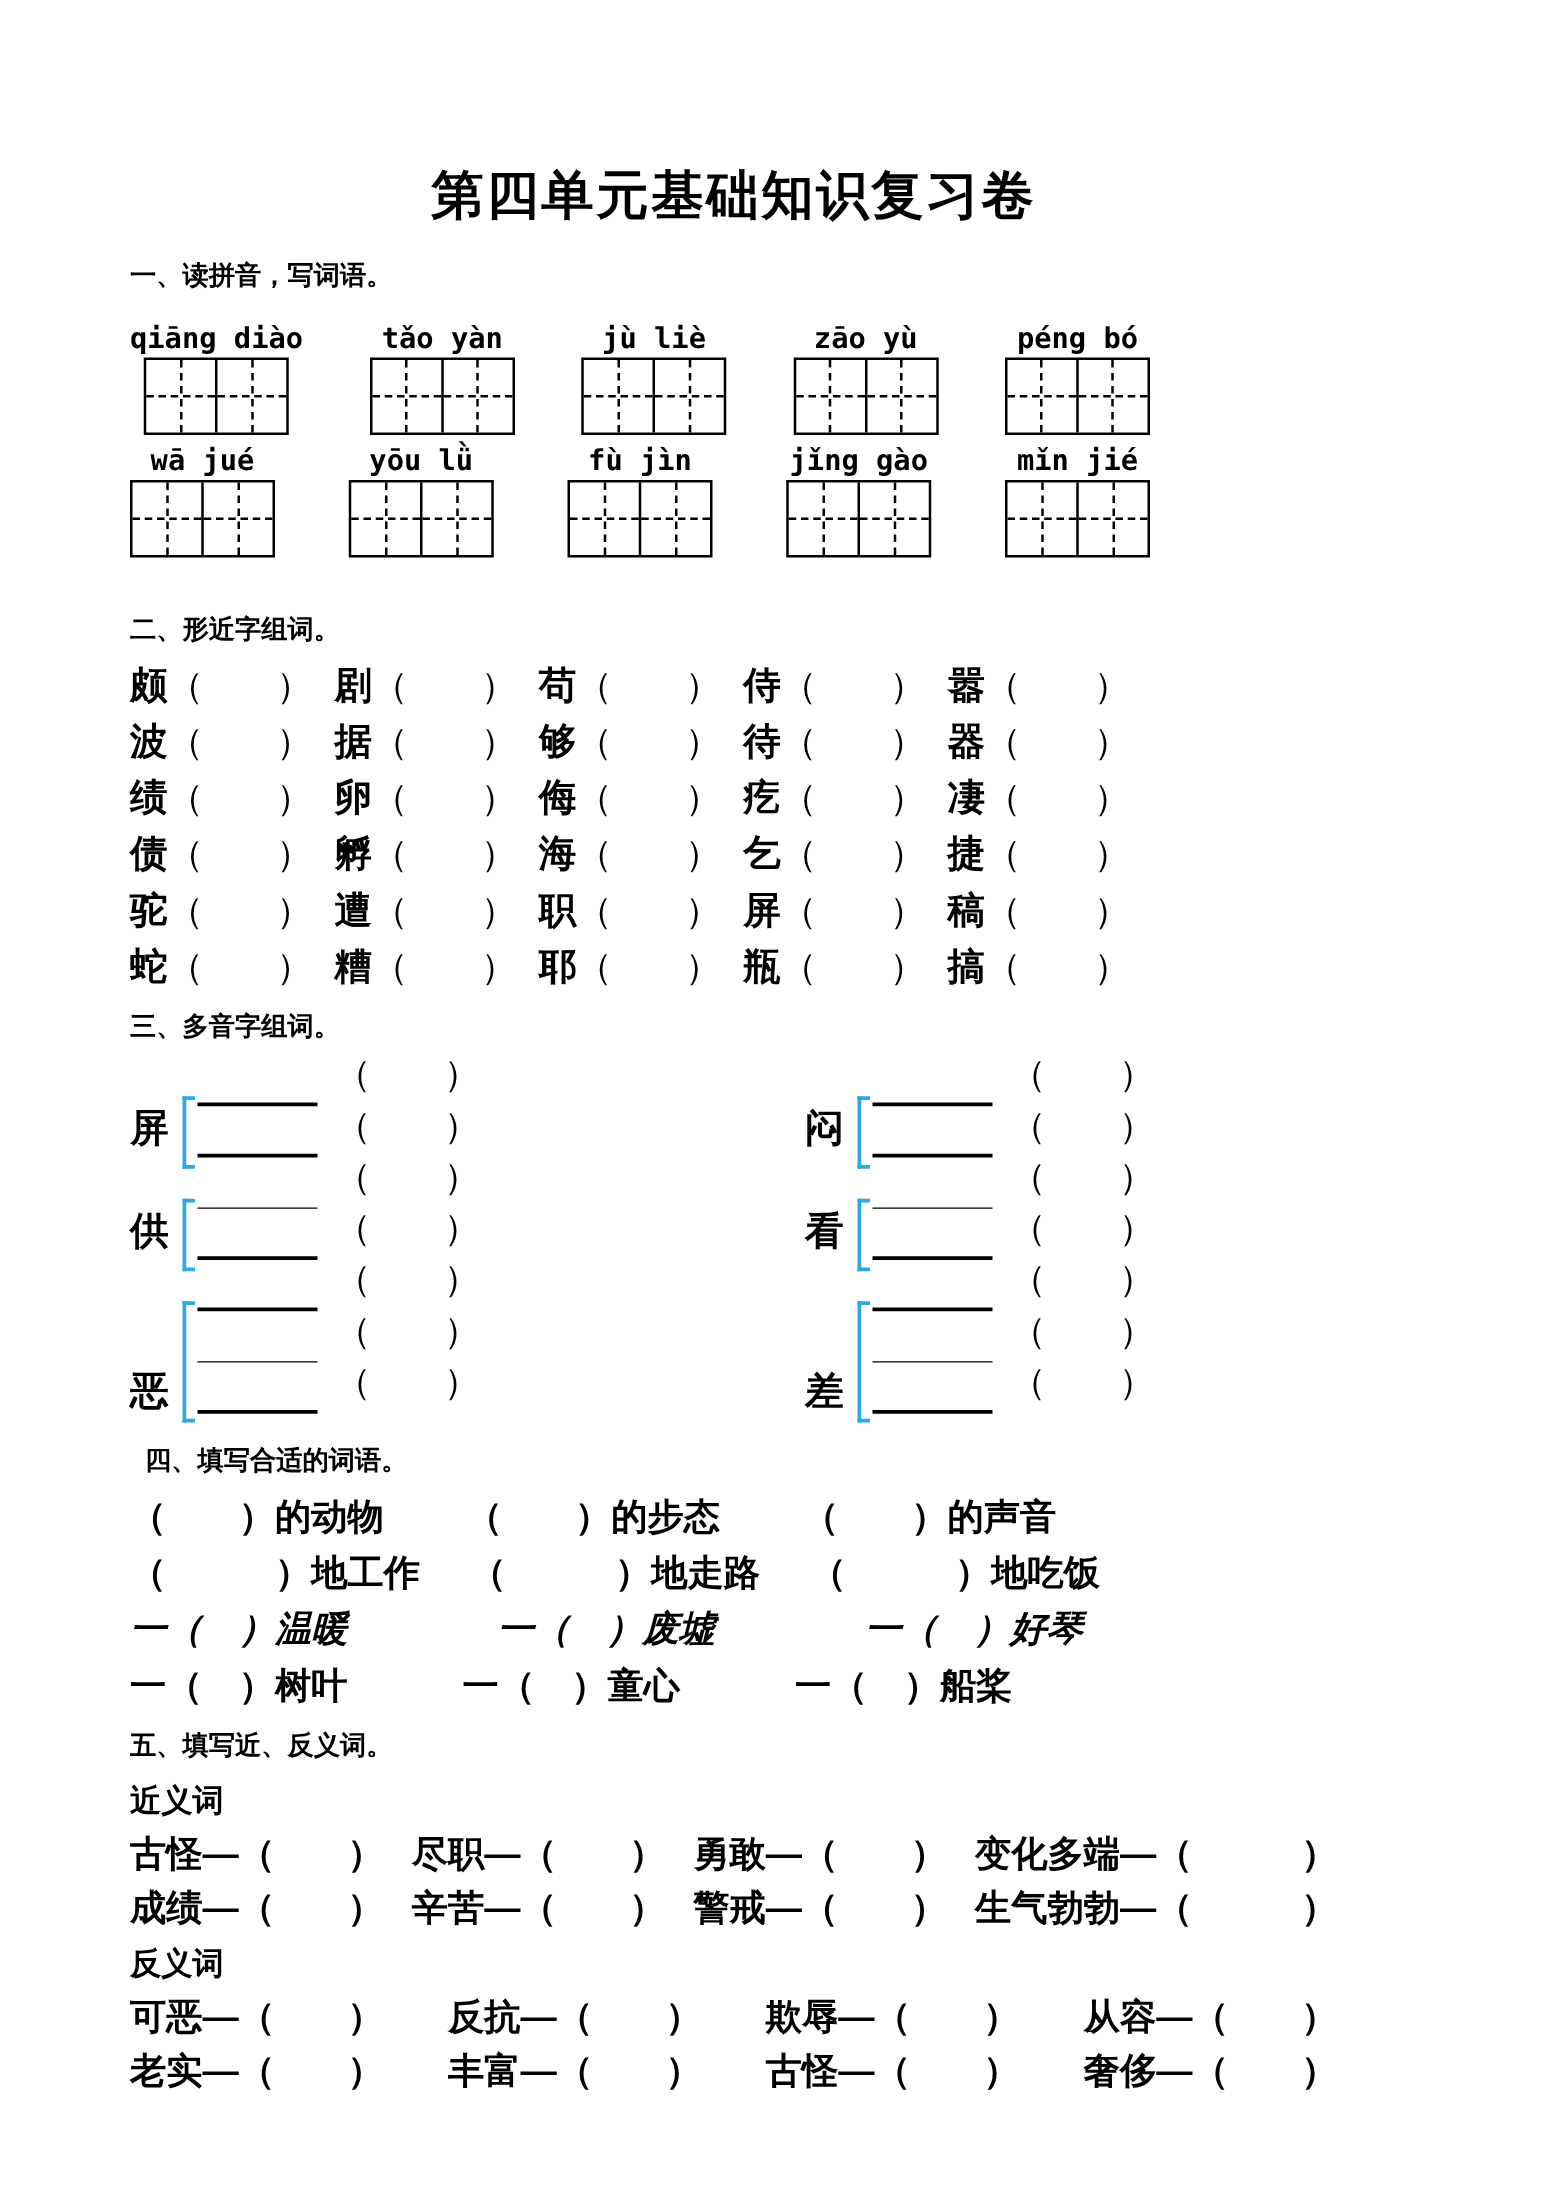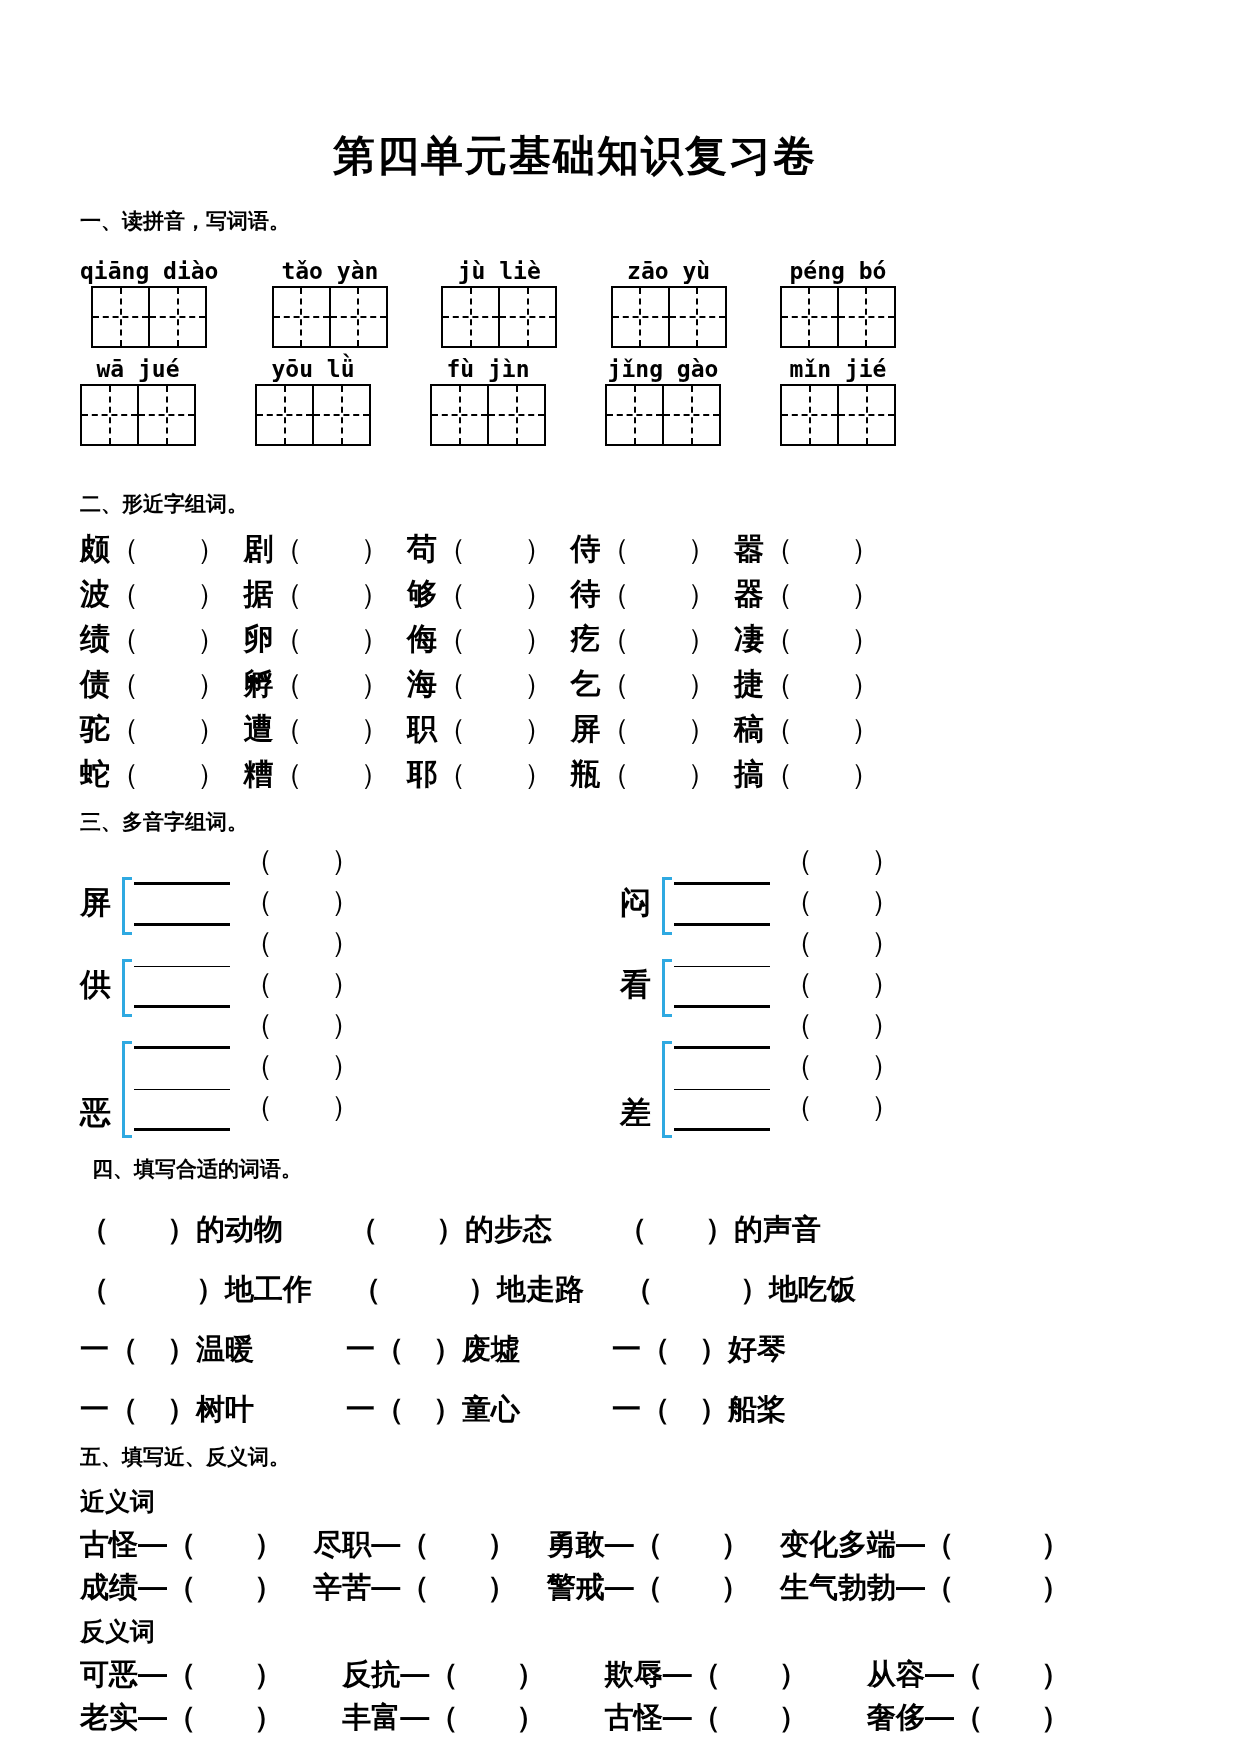--- a/index.html
+++ b/index.html
@@ -1,18 +1,18 @@
 <!DOCTYPE html>
 <html><head>
 <meta charset="utf-8">
 <style>
   html,body{margin:0;padding:0;background:#ffffff;}
   body{width:1240px;height:1754px;position:relative;color:#000;
        font-family:"Liberation Sans","DejaVu Sans",sans-serif;}
-  .page{box-sizing:border-box;width:1240px;height:1754px;padding:128px 170px 40px 80px;}
+  .page{box-sizing:border-box;width:1240px;height:1754px;padding:128px 170px 40px 104px;}
 
   
   .title{margin:0;font-size:42px;font-weight:700;text-align:center;letter-spacing:2px;
          font-family:"DejaVu Sans",sans-serif;}
 
   
   .sec-heading{margin:0;font-size:21px;font-weight:700;line-height:34px;}
   #s1-heading{margin-top:20px;}
   #s2-heading{margin-top:41px;}
   #s3-heading{margin-top:14px;}
@@ -49,24 +49,24 @@
   .ms-paren{font-size:29px;line-height:1;margin-left:14px;margin-bottom:15px;font-weight:500;}
   .ms-char{position:absolute;left:0;font-size:31px;font-weight:700;line-height:31px;}
   .lines2 .ms-char{top:38px;}
   .lines3 .ms-char{top:84px;}
   .ms-bracket{position:absolute;left:42px;width:10px;box-sizing:border-box;
               border-style:solid;border-width:3px;border-right:none;}
   .lines2 .ms-bracket{top:28px;height:58px;}
   .lines3 .ms-bracket{top:28px;height:97px;}
 
   
-  .s4-line{display:flex;margin-top:26px;font-size:29px;font-weight:700;line-height:34px;}
+  .s4-line{display:flex;margin-top:11px;font-size:29px;font-weight:700;line-height:34px;}
   .s4-line.g0{gap:66px;}
   .s4-line.g1{gap:40px;}
-  .s4-line.g2{gap:92px;}
+  .s4-line.g2{gap:120px;font-style:italic;}
   .s4-line.g3{gap:92px;}
 
   
   .s5-label{font-size:25px;font-weight:700;line-height:34px;margin-top:10px;}
   .s5-line{display:flex;margin-top:9px;font-size:29px;font-weight:700;line-height:34px;justify-content:space-between;}
   .s5-line.syn{gap:2px;}
   .s5-line.ant{gap:24px;}
 </style>
 </head>
 <body>

